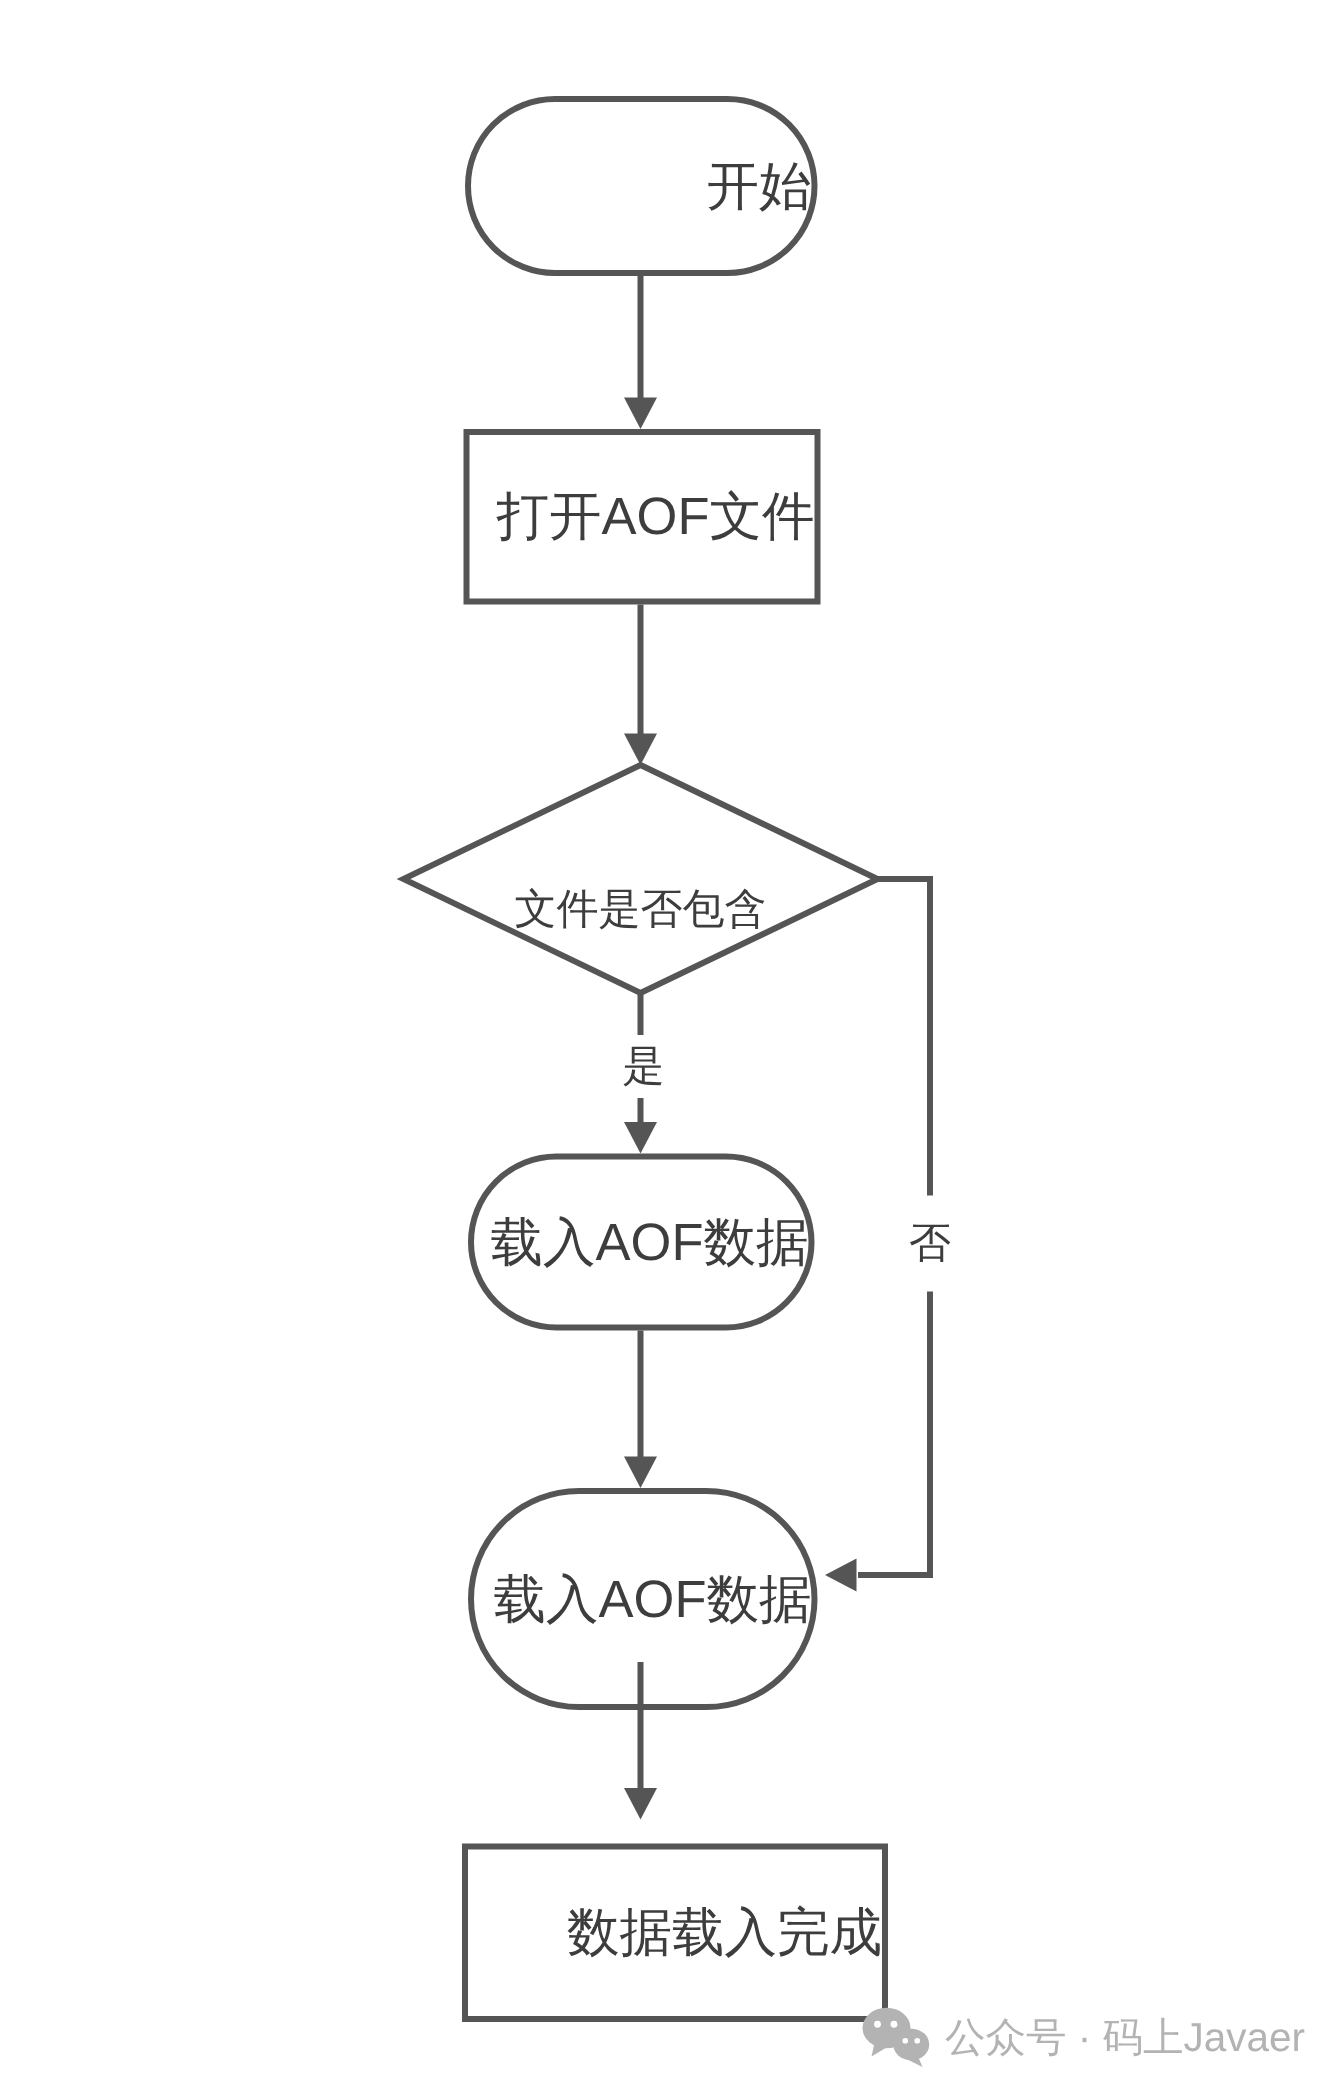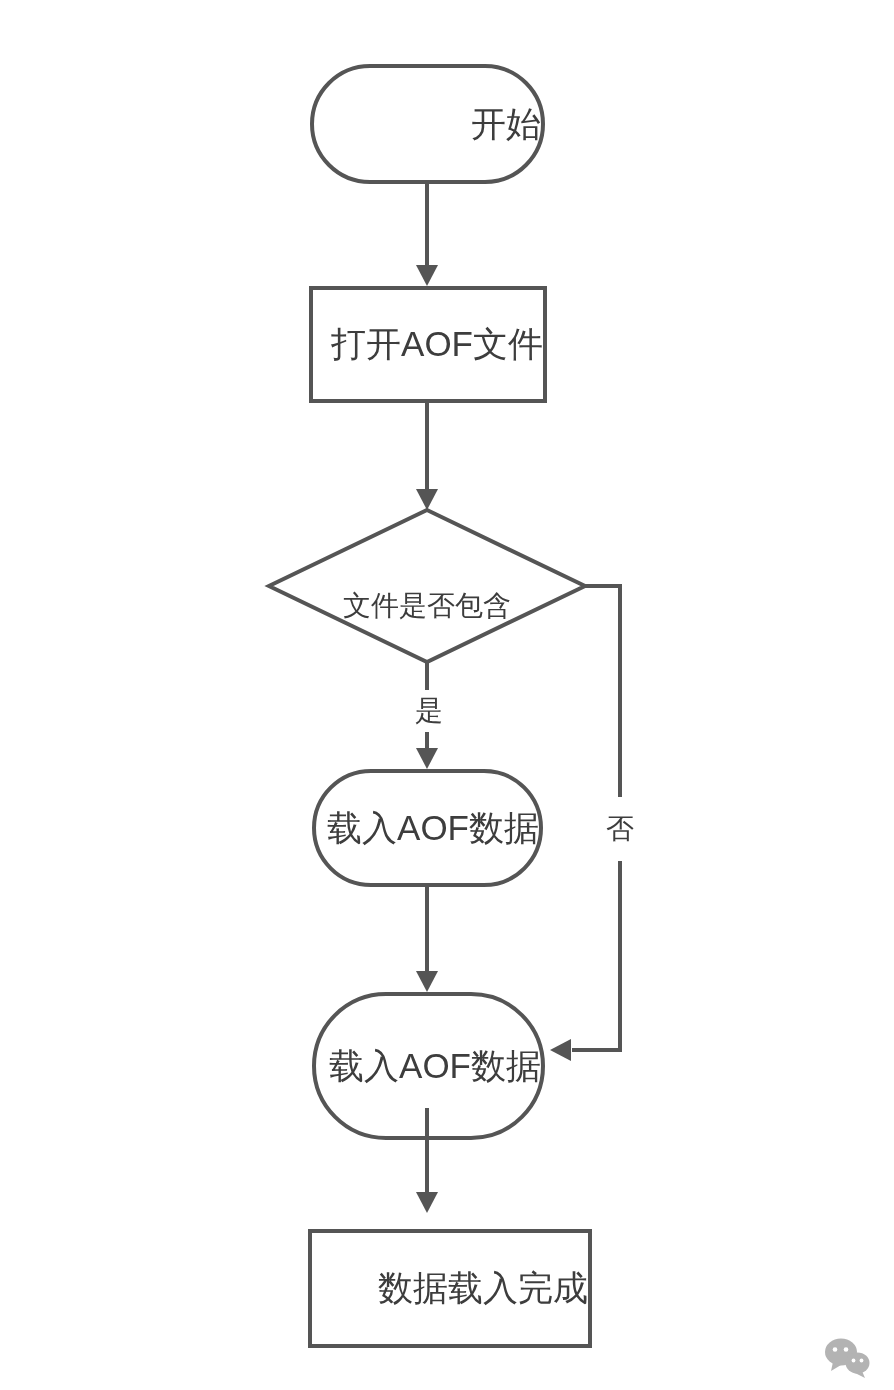--- a/index.html
+++ b/index.html
@@ -160,15 +160,16 @@
         <ellipse class="wm-bubble" cx="17" cy="14" rx="16" ry="13.5"></ellipse>
         <polygon class="wm-bubble" points="9,24 7,33 17,27"></polygon>
         <circle class="wm-eye" cx="11" cy="11.5" r="2.3"></circle>
         <circle class="wm-eye" cx="22" cy="11.5" r="2.3"></circle>
         <ellipse class="wm-bubble" cx="33.5" cy="25" rx="12" ry="10.5"></ellipse>
         <polygon class="wm-bubble" points="38,33 41,40 31,35"></polygon>
         <circle class="wm-eye" cx="29.5" cy="22.5" r="1.9"></circle>
         <circle class="wm-eye" cx="37.5" cy="22.5" r="1.9"></circle>
       </svg>
     </span>
+    <span>公众号 · 码上Javaer</span>
   </div>
 
 </div>
 
 </body></html>

